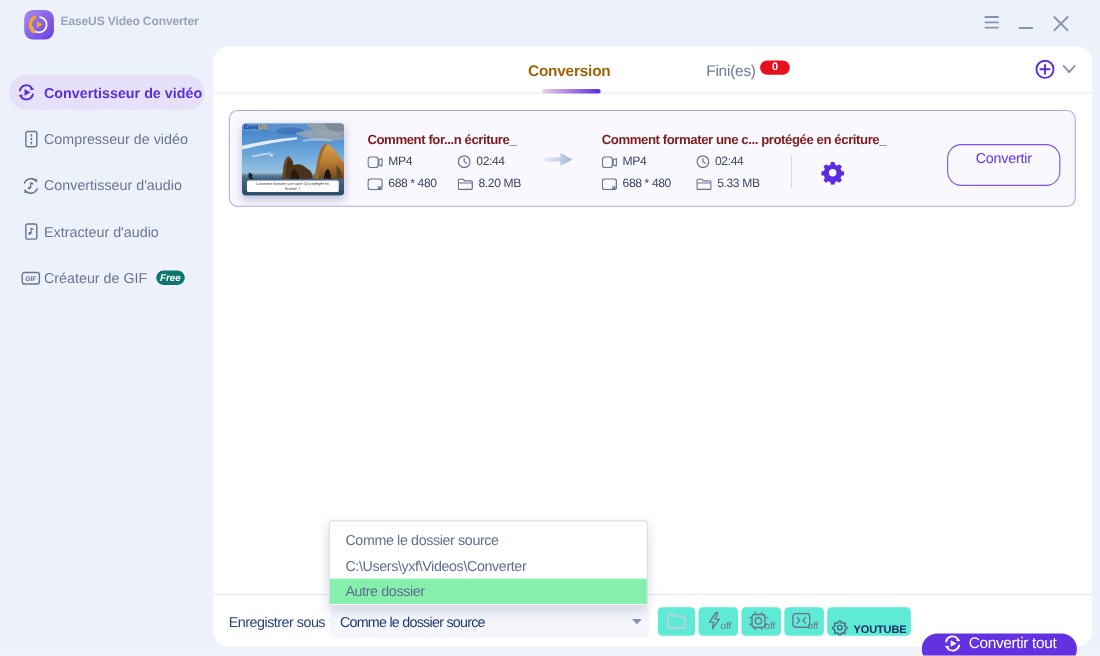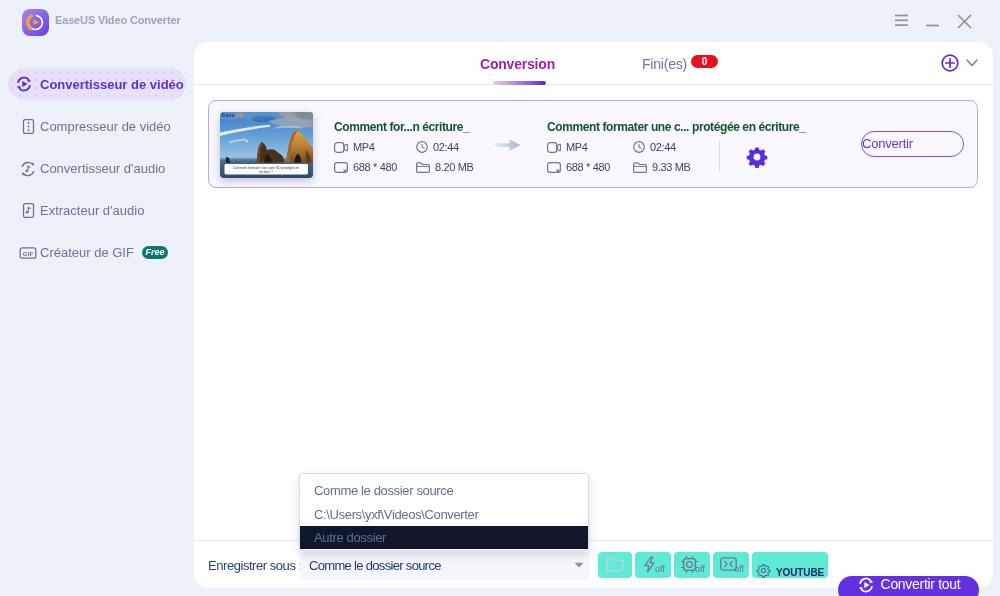--- a/index.html
+++ b/index.html
@@ -10,31 +10,31 @@
 .logo{left:22px;top:9px;width:27px;height:27px;border-radius:8px;background:linear-gradient(135deg,#a689f2,#6a3ce0)}
 .apptitle{left:55px;top:14px;font-size:11px;font-weight:bold;color:#9aa4bd;letter-spacing:-.15px}
 
 .pill{left:8px;top:68px;width:178px;height:32px;border-radius:16px;background:#e6e1f8;background-image:radial-gradient(#dcc9ee 0.8px,transparent 0.9px);background-size:8px 8px}
 .nav{left:40px;font-size:13px;color:#6a7495;white-space:nowrap}
 .nav.act{color:#5b2fd8;font-weight:bold}
 .free{display:inline-block;margin-left:8px;width:26px;height:13px;border-radius:7px;background:#0f766e;color:#fff;font-size:9px;font-style:italic;font-weight:bold;text-align:center;line-height:13px;vertical-align:2px}
 
 .main{left:194px;top:42px;width:799px;height:546px;background:#fff;border-radius:14px}
 .hdrline{left:194px;top:84px;width:799px;height:1px;background:#e9e7f6}
-.tab1{left:480px;top:56px;font-size:14px;font-weight:bold;color:#a21caf;letter-spacing:-.2px}
+.tab1{left:480px;top:56px;font-size:14px;font-weight:bold;color:#a16207;letter-spacing:-.2px}
 .tabline{left:493px;top:81px;width:53px;height:4px;border-radius:2px;background:linear-gradient(90deg,#edcfe3,#5b2be0)}
 .tab2{left:642px;top:56px;font-size:14px;color:#6e7998;letter-spacing:-.2px}
 .badge{left:691px;top:55px;width:27px;height:13px;border-radius:7px;background:#e8101c;color:#fff;font-size:10px;font-weight:bold;text-align:center;line-height:13px}
 
 .card{left:208px;top:100px;width:770px;height:88px;border:1px solid #b5a5e9;border-radius:8px;background:#f9f8fe}
 .thumb{left:220px;top:112px;width:93px;height:66px;border-radius:4px;overflow:hidden;box-shadow:0 3px 8px rgba(140,150,190,.55)}
-.ftitle{font-size:12px;font-weight:bold;color:#14532d;letter-spacing:-.4px;white-space:nowrap}
+.ftitle{font-size:12px;font-weight:bold;color:#7f1d1d;letter-spacing:-.4px;white-space:nowrap}
 .meta{display:flex;align-items:center;gap:5px;font-size:11px;color:#3a4666;letter-spacing:-.35px;white-space:nowrap}
 .vdiv{left:719px;top:141px;width:1px;height:30px;background:#d5dae6}
-.cbtn{left:861px;top:131px;width:103px;height:26px;border:1.5px solid #7b51e8;border-radius:13px;color:#6136e2;font-size:13px;text-align:left;line-height:23px;letter-spacing:-.2px}
+.cbtn{left:861px;top:131px;width:103px;height:38px;border:1.5px solid #7b51e8;border-radius:13px;color:#6136e2;font-size:13px;text-align:center;line-height:23px;letter-spacing:-.2px}
 
 .dd{left:299px;top:473px;width:290px;height:78px;background:#fff;border:1px solid #d9dde9;border-radius:3px;box-shadow:0 4px 10px rgba(120,130,160,.28);z-index:5}
 .ddi{left:300px;width:288px;height:25px;line-height:25px;padding-left:14px;font-size:13px;color:#5f6f90;letter-spacing:-.35px;white-space:nowrap;z-index:6}
 
 .botline{left:194px;top:540px;width:799px;height:1px;background:#e6e9f3}
 .savelbl{left:208px;top:558px;font-size:13px;color:#27427c;letter-spacing:-.45px}
 .sel{left:300px;top:552px;width:290px;height:28px;background:#f4f6fb;border-radius:4px}
 .seltxt{left:309px;top:558px;font-size:13px;color:#1f3a75;letter-spacing:-.68px}
 .bbtn{top:552px;height:26px;background:#5eead4;border-radius:4px}
 .off{position:absolute;font-size:9px;color:#6b7590}
@@ -230,32 +230,32 @@
       <rect x=".6" y=".6" width="12.8" height="9.8" rx="2.4" stroke="#6b7893" stroke-width="1.2" fill="none"></rect>
       <path d="M9.5 7.5 l2 2 M9.3 9.3 h2.4 v-2.4" stroke="#6b7893" stroke-width="1" fill="none"></path>
     </svg>
     <span>688 * 480</span>
   </div>
 <div class="abs meta" style="left:633px;top:161px">
     <svg width="14" height="11" viewBox="0 0 14 11">
       <path d="M.6 2.2 a1.4 1.4 0 0 1 1.4-1.4 h3 l1.4 1.7 h5.6 a1.4 1.4 0 0 1 1.4 1.4 v5 a1.4 1.4 0 0 1-1.4 1.4 h-10 a1.4 1.4 0 0 1-1.4-1.4z" stroke="#6b7893" stroke-width="1.2" fill="none"></path>
       <line x1="1" y1="4.4" x2="13" y2="4.4" stroke="#6b7893" stroke-width="1"></line>
     </svg>
-    <span>9.33 MB</span>
+    <span>5.33 MB</span>
   </div>
 <div class="abs vdiv"></div>
 <svg class="abs" style="left:746px;top:146px" width="22" height="22" viewBox="0 0 24 24">
 <path fill="#5b2be0" d="M10.2 1.5 h3.6 l.5 2.6 a8 8 0 0 1 2.2.9 l2.2-1.5 2.5 2.5 -1.5 2.2 a8 8 0 0 1 .9 2.2 l2.6.5 v3.6 l-2.6.5 a8 8 0 0 1-.9 2.2 l1.5 2.2 -2.5 2.5 -2.2-1.5 a8 8 0 0 1-2.2.9 l-.5 2.6 h-3.6 l-.5-2.6 a8 8 0 0 1-2.2-.9 l-2.2 1.5 -2.5-2.5 1.5-2.2 a8 8 0 0 1-.9-2.2 l-2.6-.5 v-3.6 l2.6-.5 a8 8 0 0 1 .9-2.2 l-1.5-2.2 2.5-2.5 2.2 1.5 a8 8 0 0 1 2.2-.9z M12 8.3 a3.7 3.7 0 1 0 0 7.4 a3.7 3.7 0 0 0 0-7.4z"></path>
   </svg>
 <div class="abs cbtn">Convertir</div>
 
 <div class="abs dd"></div>
 <div class="abs ddi" style="top:478px">Comme le dossier source</div>
 <div class="abs ddi" style="top:502px">C:\Users\yxf\Videos\Converter</div>
-<div class="abs ddi" style="top:526px;height:23px;line-height:23px;background:#0f172a">Autre dossier</div>
+<div class="abs ddi" style="top:526px;height:23px;line-height:23px;background:#86efac">Autre dossier</div>
 
 <div class="abs botline"></div>
 <div class="abs savelbl">Enregistrer sous :</div>
 <div class="abs sel"></div>
 <div class="abs seltxt">Comme le dossier source</div>
 <svg class="abs" style="left:574px;top:562px" width="10" height="6" viewBox="0 0 10 6">
     <path d="M0.5 0.8 H9.5 L5 5.4 Z" fill="#8a93ad"></path>
   </svg>
 <div class="abs bbtn" style="left:598px;width:34px">
 <svg style="position:absolute;left:8px;top:5px" width="18" height="15" viewBox="0 0 18 15">

